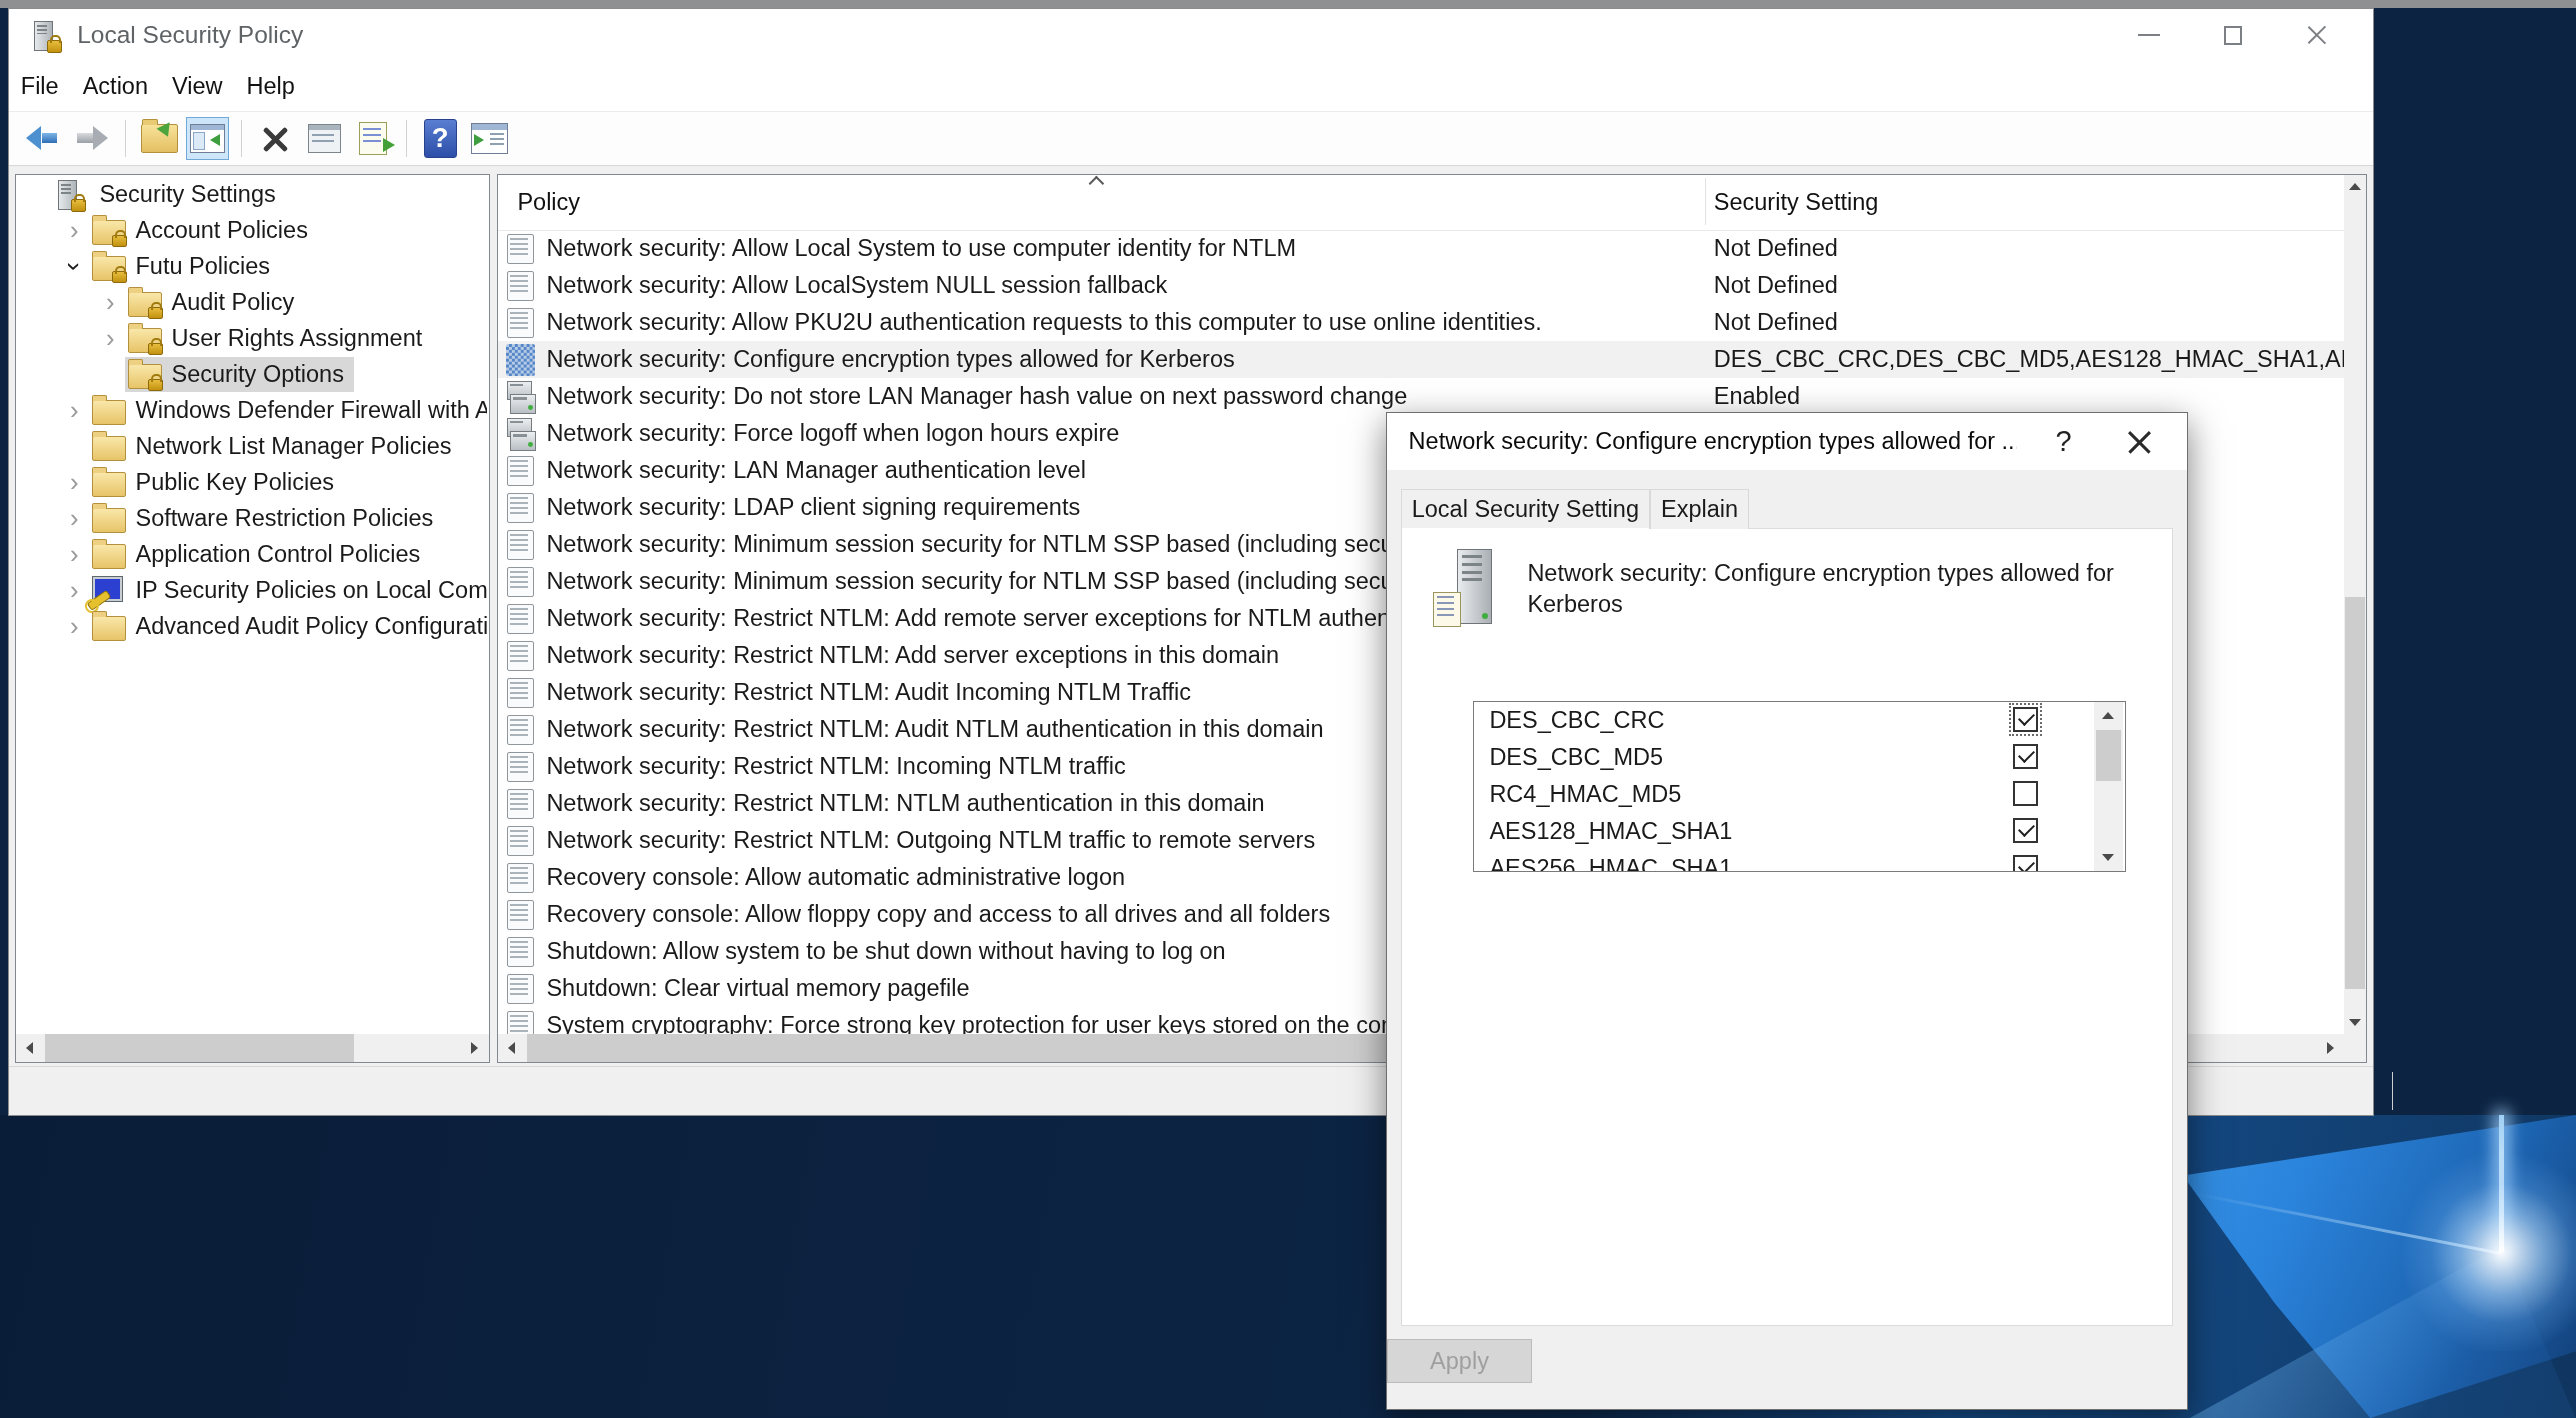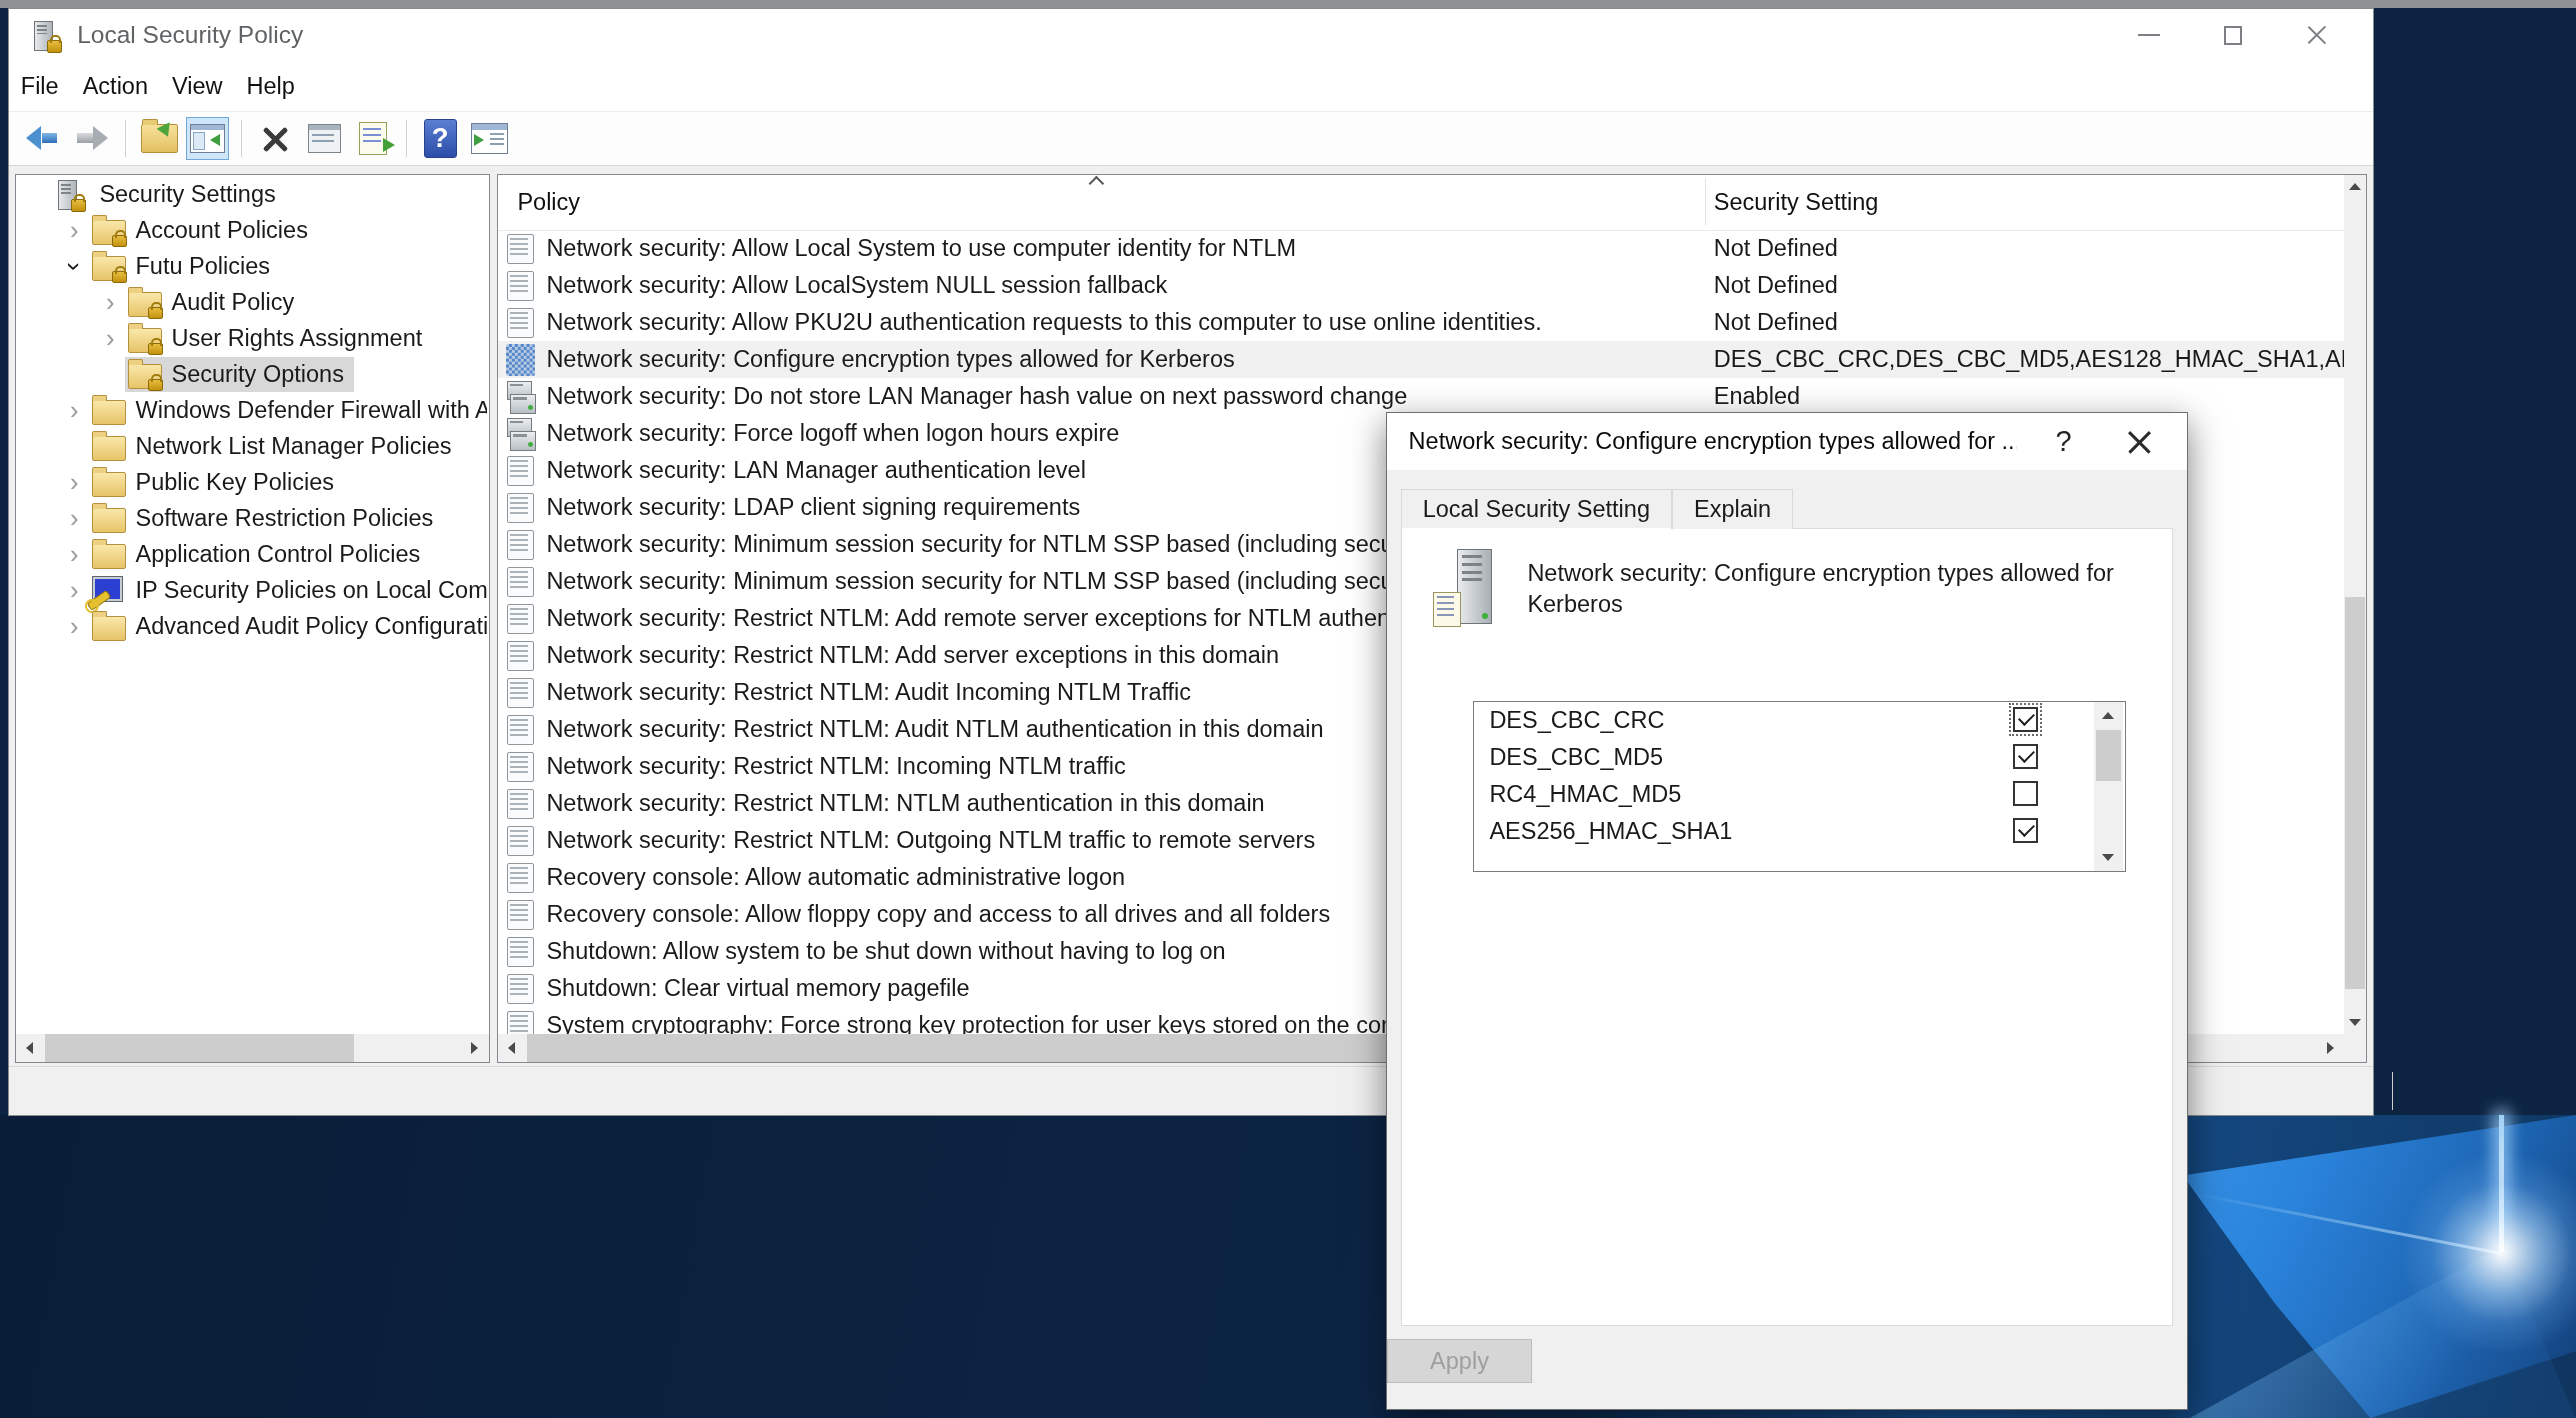--- a/index.html
+++ b/index.html
@@ -162,21 +162,21 @@
     border:1px solid #6f6f6f;box-sizing:border-box;box-shadow:0 9.8px 33px rgba(0,0,0,.5);z-index:50;}
   .dlg-titlebar{position:absolute;left:0;top:0;right:0;height:57px;background:#fff;display:flex;align-items:center;}
   .dlg-title{margin-left:21.6px;color:#0b0b0b;white-space:nowrap;overflow:hidden;max-width:608px;}
   .dlg-help{position:absolute;right:94px;top:0;width:59px;height:57px;display:flex;align-items:center;justify-content:center;font-size:29px;color:#222;}
   .dlg-close{position:absolute;right:17.7px;top:0;width:59px;height:57px;display:flex;align-items:center;justify-content:center;}
   .dlg-close-glyph{position:relative;width:25.5px;height:25.5px;}
   .dlg-close-glyph::before,.dlg-close-glyph::after{content:"";position:absolute;left:-2px;top:11.8px;width:29px;height:2.5px;background:#2a2a2a;}
   .dlg-close-glyph::before{transform:rotate(45deg);} .dlg-close-glyph::after{transform:rotate(-45deg);}
 
   .tabstrip{position:absolute;left:13.7px;top:71px;height:45px;display:flex;align-items:flex-end;z-index:2;}
-  .tab{box-sizing:border-box;border:1px solid #d9d9d9;border-bottom:none;display:flex;align-items:center;justify-content:center;padding:0 21px;}
+  .tab{box-sizing:border-box;border:1px solid #d9d9d9;border-bottom:none;display:flex;align-items:center;justify-content:center;padding:0 10px;}
   .tab-active{background:#fff;height:45px;position:relative;}
   .tab-active::after{content:"";position:absolute;left:0;right:0;bottom:-1px;height:2px;background:#fff;}
   .tab-inactive{background:#f0f0f0;height:40px;}
   .tabpage{position:absolute;left:13.7px;right:13.7px;top:115px;bottom:83px;background:#fff;border:1px solid #dcdcdc;box-sizing:border-box;}
 
   .dlg-head{position:absolute;left:17.7px;top:15.7px;right:15.7px;height:108px;}
   .dlg-server{position:absolute;left:13.7px;top:3.9px;width:59px;height:78px;}
   .dlg-server .body{position:absolute;right:0;top:0;width:33px;height:73px;background:linear-gradient(90deg,#e9ecee,#a9afb4);border:1px solid #6e7478;}
   .dlg-server .body::before{content:"";position:absolute;left:3.9px;top:5.9px;width:19.6px;height:25.5px;background:repeating-linear-gradient(#7d8488 0 2.9px,transparent 2.9px 7.8px);}
   .dlg-server .body::after{content:"";position:absolute;right:2.9px;bottom:3.9px;width:5.9px;height:5.9px;background:#3fae3f;border-radius:50%;}
@@ -730,20 +730,24 @@
           <div class="opt">
             <span class="opt-label">DES_CBC_MD5</span>
             <span class="cbx checked"></span>
           </div>
 
           <div class="opt">
             <span class="opt-label">RC4_HMAC_MD5</span>
             <span class="cbx"></span>
           </div>
 
+          <div class="opt">
+            <span class="opt-label">AES128_HMAC_SHA1</span>
+            <span class="cbx checked"></span>
+          </div>
 
           <div class="opt">
             <span class="opt-label">AES256_HMAC_SHA1</span>
             <span class="cbx checked"></span>
           </div>
 
         <div class="lb-vsb">
           <div class="up">
               <span class="tri tri-up"></span>
             </div>

